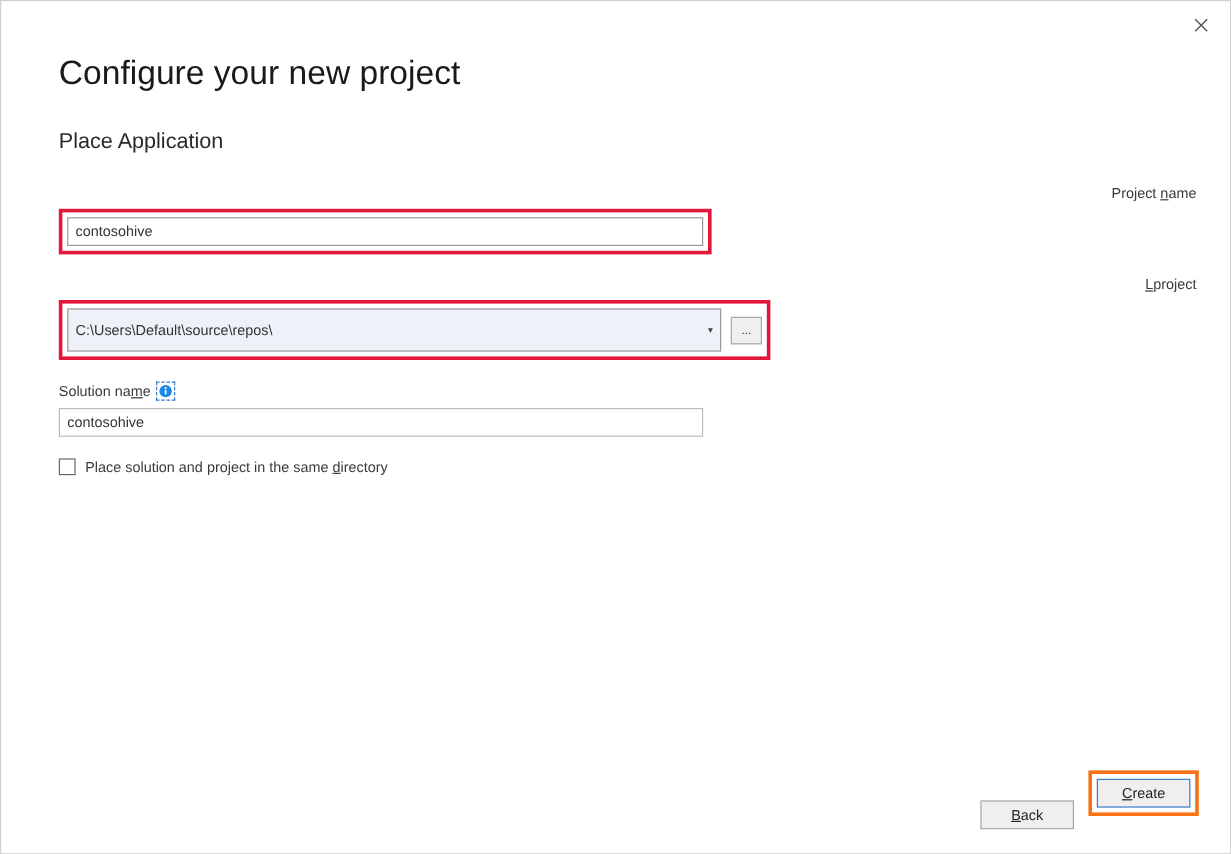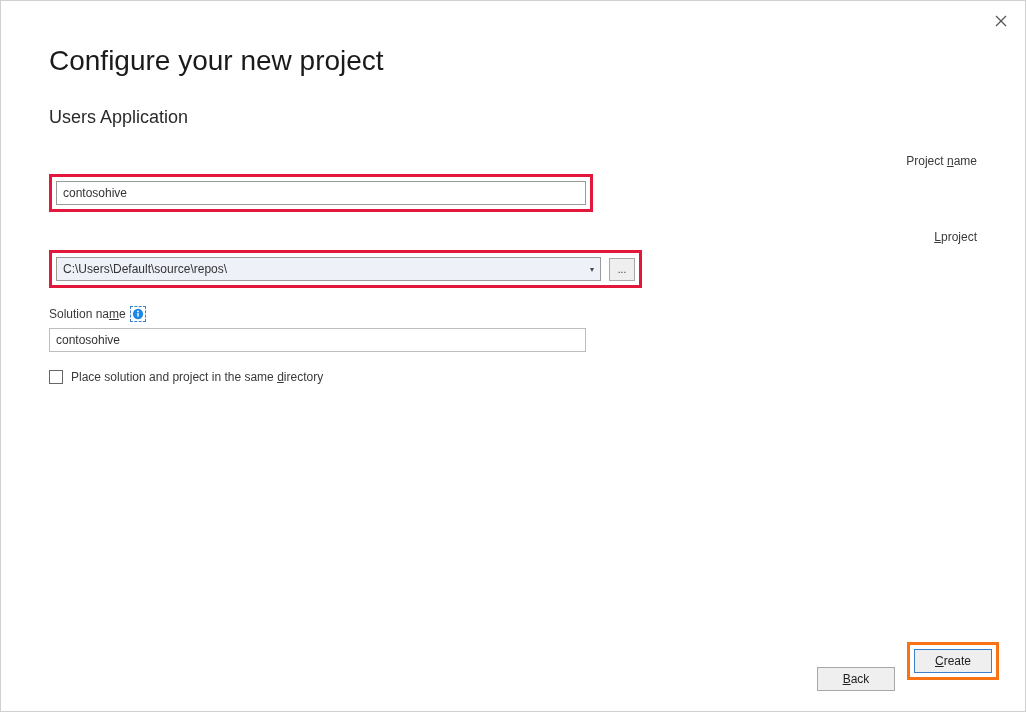--- a/index.html
+++ b/index.html
@@ -32,21 +32,21 @@
       align-items: center;
       justify-content: center;
       cursor: pointer;
       color: #555;
     }
     .close-btn svg {
       width: 12px;
       height: 12px;
     }
     .content {
-      padding: 44px 48px 0 48px;
+      padding: 44px 28px 0 48px;
     }
     .page-title {
       font-size: 28px;
       font-weight: 400;
       color: #1a1a1a;
       margin-bottom: 30px;
     }
     .subtitle {
       font-size: 18px;
       font-weight: 400;
@@ -91,21 +91,21 @@
       background: #ffffff;
       color: #333;
     }
     .location-row {
       display: flex;
       align-items: center;
       gap: 8px;
     }
     .location-combo {
       width: 545px;
-      height: 24px;
+      height: 36px;
       border: 1px solid #9a9a9a;
       background: #eef2f8;
       padding: 2px 20px 2px 6px;
       font-size: 12px;
       font-family: inherit;
       color: #333;
       position: relative;
       display: flex;
       align-items: center;
     }
@@ -214,21 +214,21 @@
     <svg viewBox="0 0 12 12">
         <line x1="1" y1="1" x2="11" y2="11" stroke="#555" stroke-width="1.2"></line>
         <line x1="11" y1="1" x2="1" y2="11" stroke="#555" stroke-width="1.2"></line>
       </svg>
   </div>
 
   <div class="content">
 
     <h1 class="page-title">Configure your new project</h1>
 
-    <h2 class="subtitle">Users Application</h2>
+    <h2 class="subtitle">Place Application</h2>
 
     <div class="field-group">
       <label class="field-label">
         <span>Project </span><span class="underline-char">n</span><span>ame</span>
       </label>
       <div class="highlight-frame">
         <input type="text" class="text-input" value="contosohive" style="">
       </div>
     </div>
 

